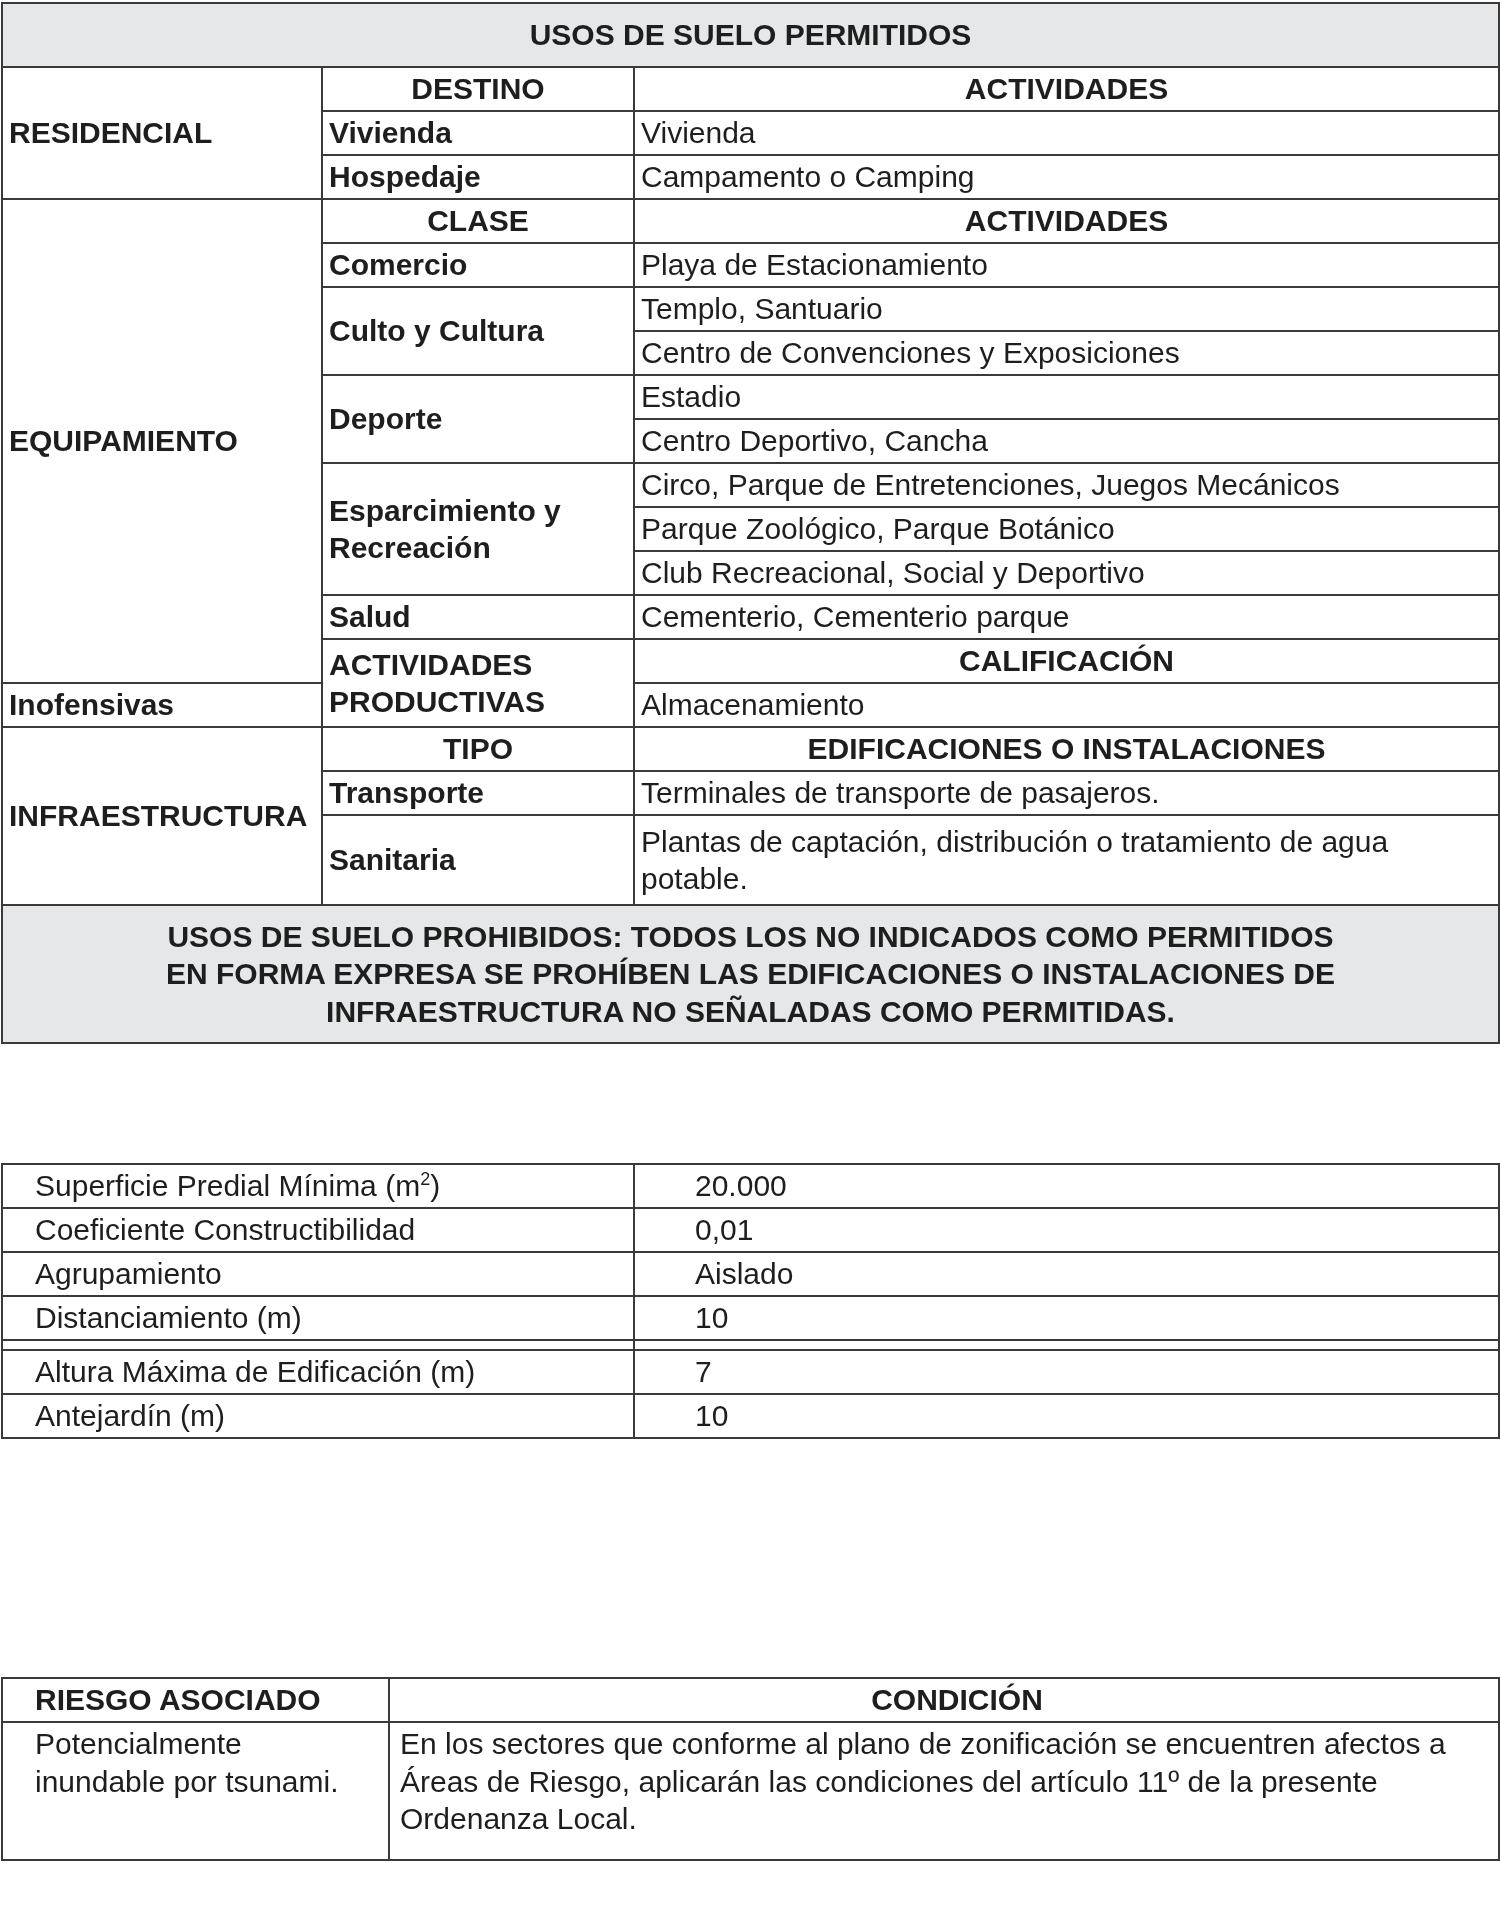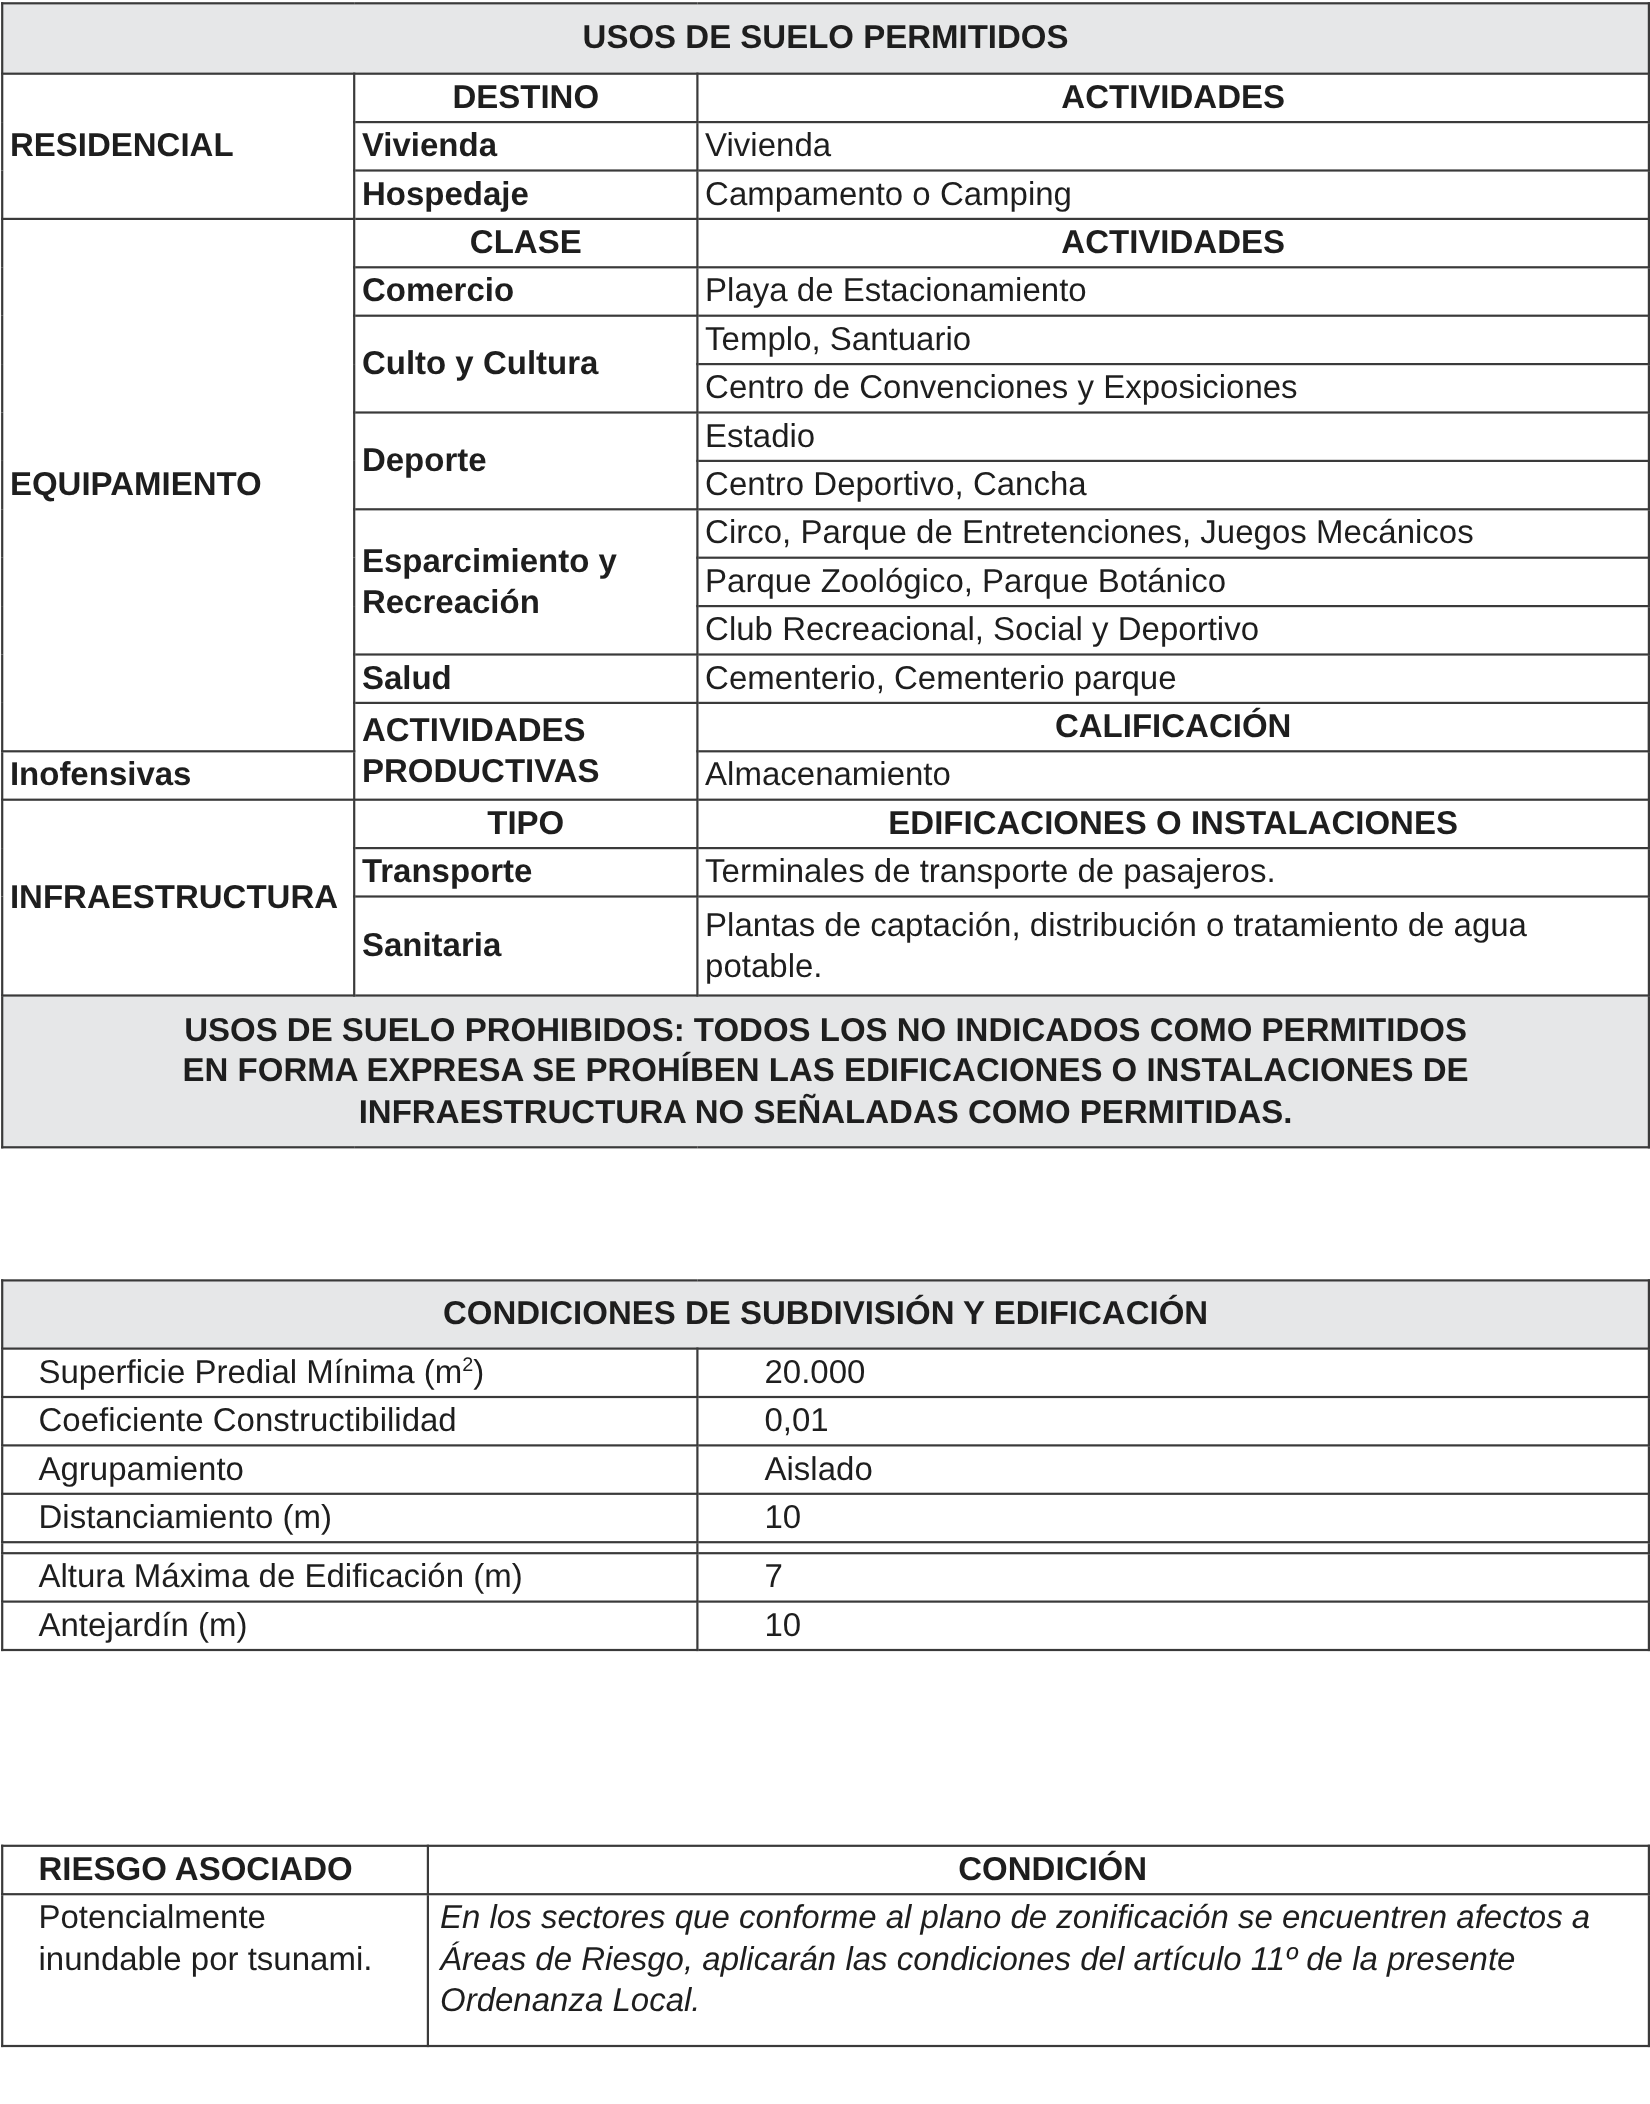--- a/index.html
+++ b/index.html
@@ -137,23 +137,20 @@
   </tr>
 </tbody>
   </table>
 
 <table id="t-cond">
   <colgroup>
     <col style="width:632px">
     <col style="width:865px">
   </colgroup>
   <tbody>
-      <tr>
-    <td class="hdr title" colspan="2">CONDICIONES DE SUBDIVISIÓN Y EDIFICACIÓN</td>
-  </tr>
   <tr class="h47">
     <td class="lbl"><span>Superficie Predial Mínima (m</span><sup>2</sup><span>)</span></td>
     <td class="val">20.000</td>
   </tr>
   <tr class="h47">
     <td class="lbl">Coeficiente Constructibilidad</td>
     <td class="val">0,01</td>
   </tr>
   <tr class="h47">
     <td class="lbl">Agrupamiento</td>
@@ -183,16 +180,16 @@
     <col style="width:387px">
     <col style="width:1110px">
   </colgroup>
   <tbody>
   <tr class="h47">
     <td class="b">RIESGO ASOCIADO</td>
     <td class="b c">CONDICIÓN</td>
   </tr>
   <tr style="height:138px">
     <td style="padding-right:40px; vertical-align:top; padding-top:2px;">Potencialmente inundable por tsunami.</td>
-    <td class="condtext" style="vertical-align:top; padding-top:2px; padding-right:12px;font-style:italic;">En los sectores que conforme al plano de zonificación se encuentren afectos a Áreas de Riesgo, aplicarán las condiciones del artículo 11º de la presente Ordenanza Local.</td>
+    <td class="condtext" style="vertical-align:top; padding-top:2px; padding-right:12px;">En los sectores que conforme al plano de zonificación se encuentren afectos a Áreas de Riesgo, aplicarán las condiciones del artículo 11º de la presente Ordenanza Local.</td>
   </tr>
 </tbody>
   </table>
 
 </body></html>

